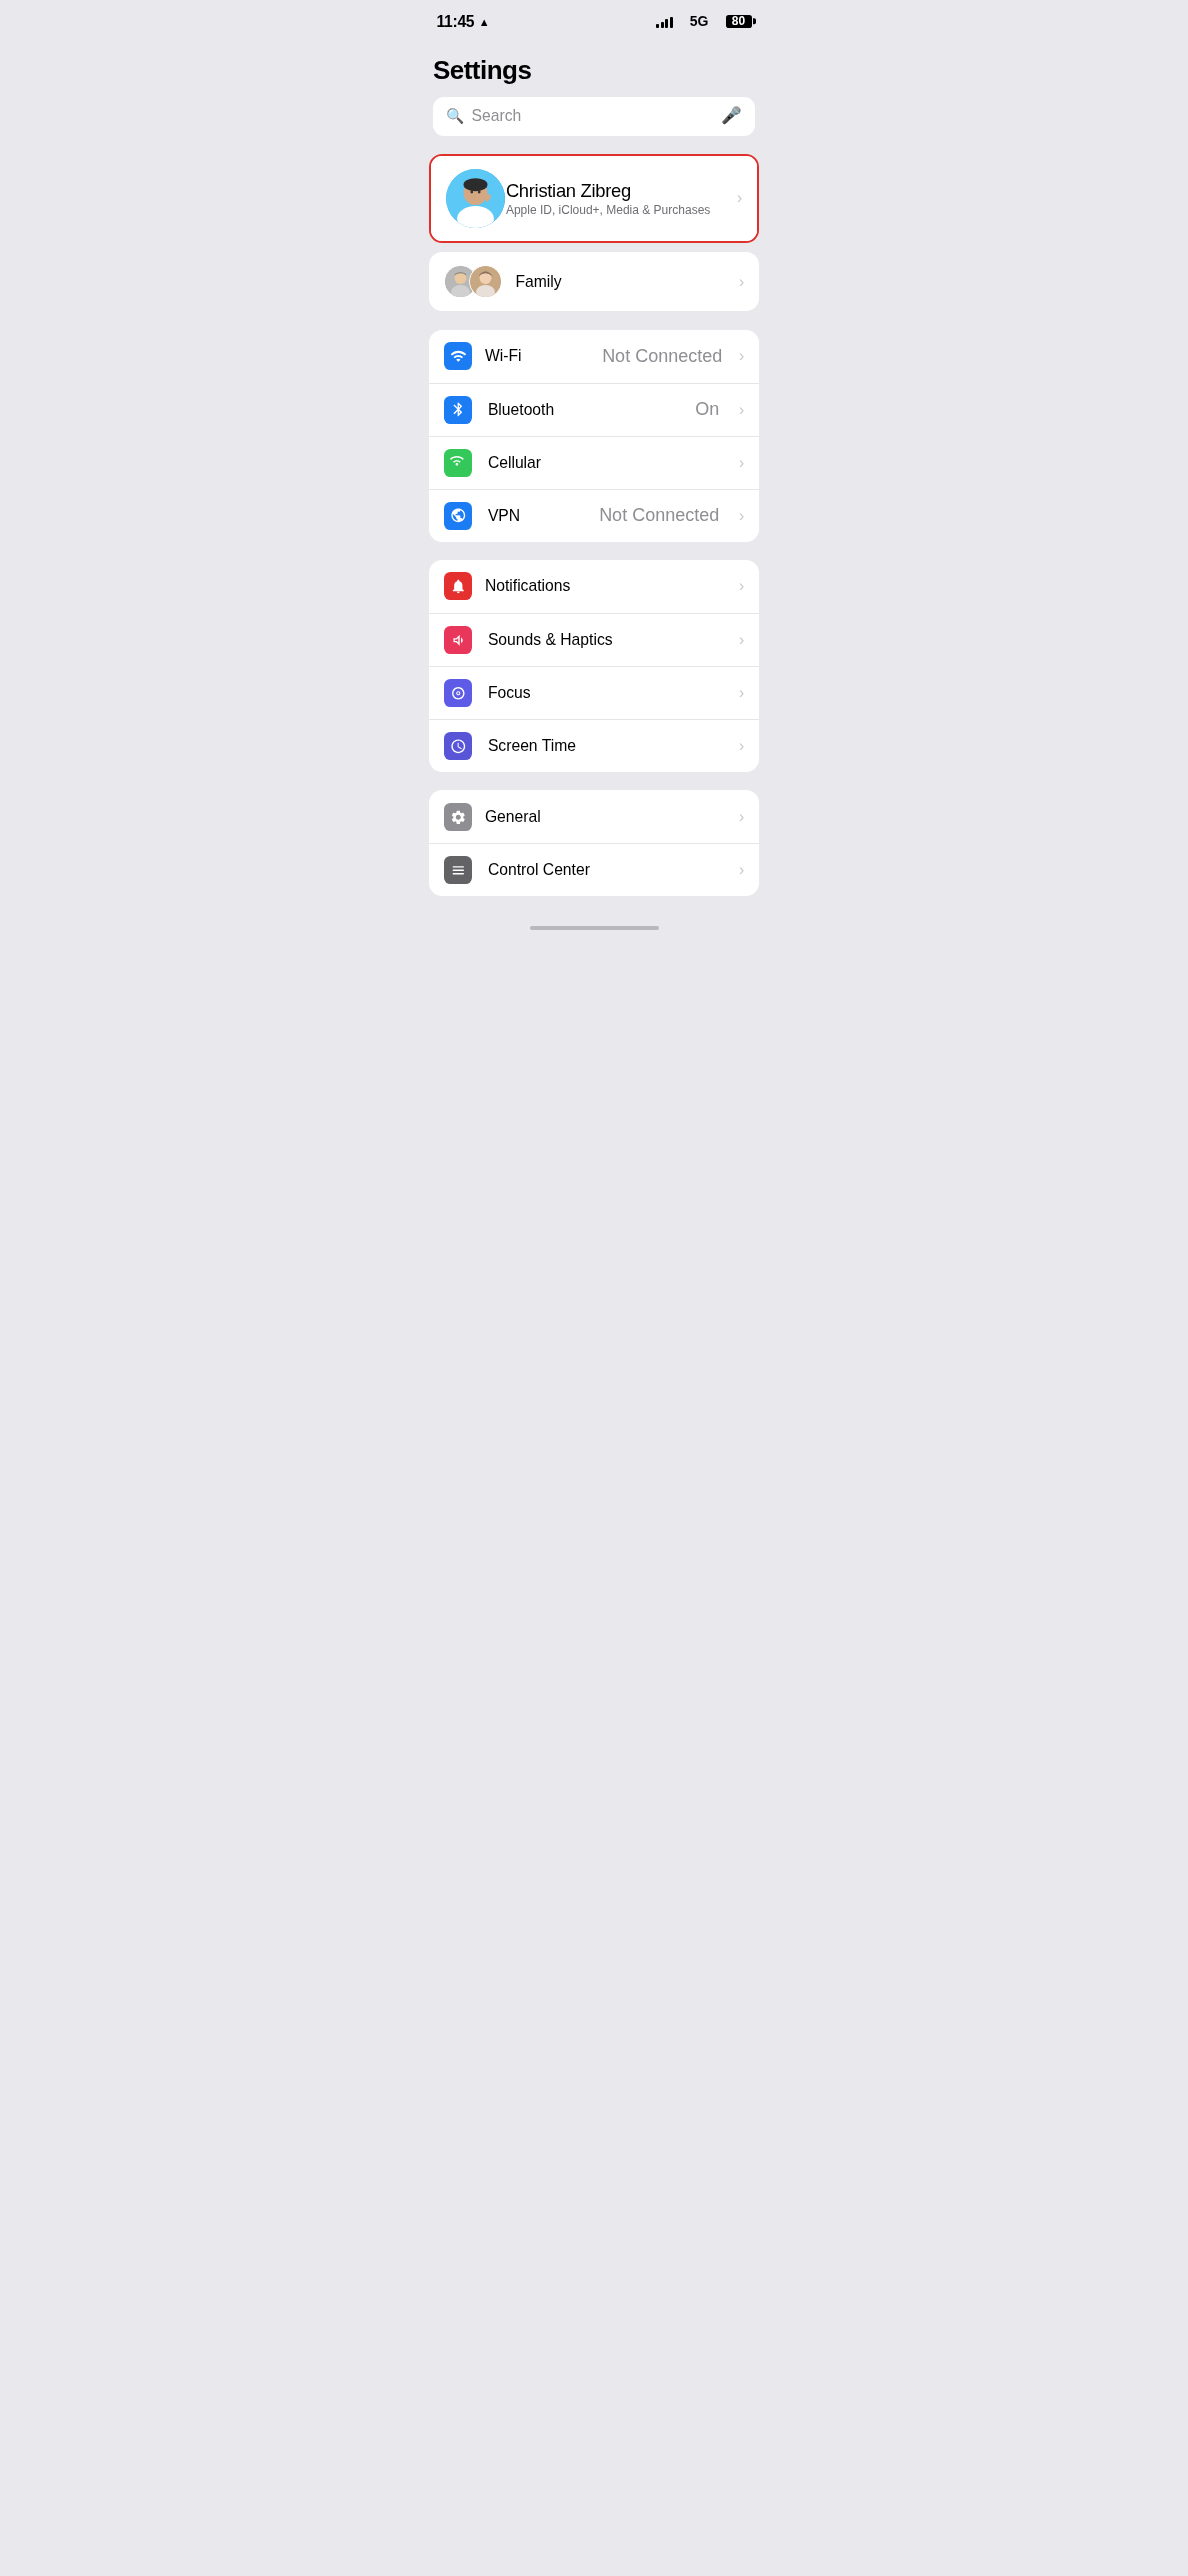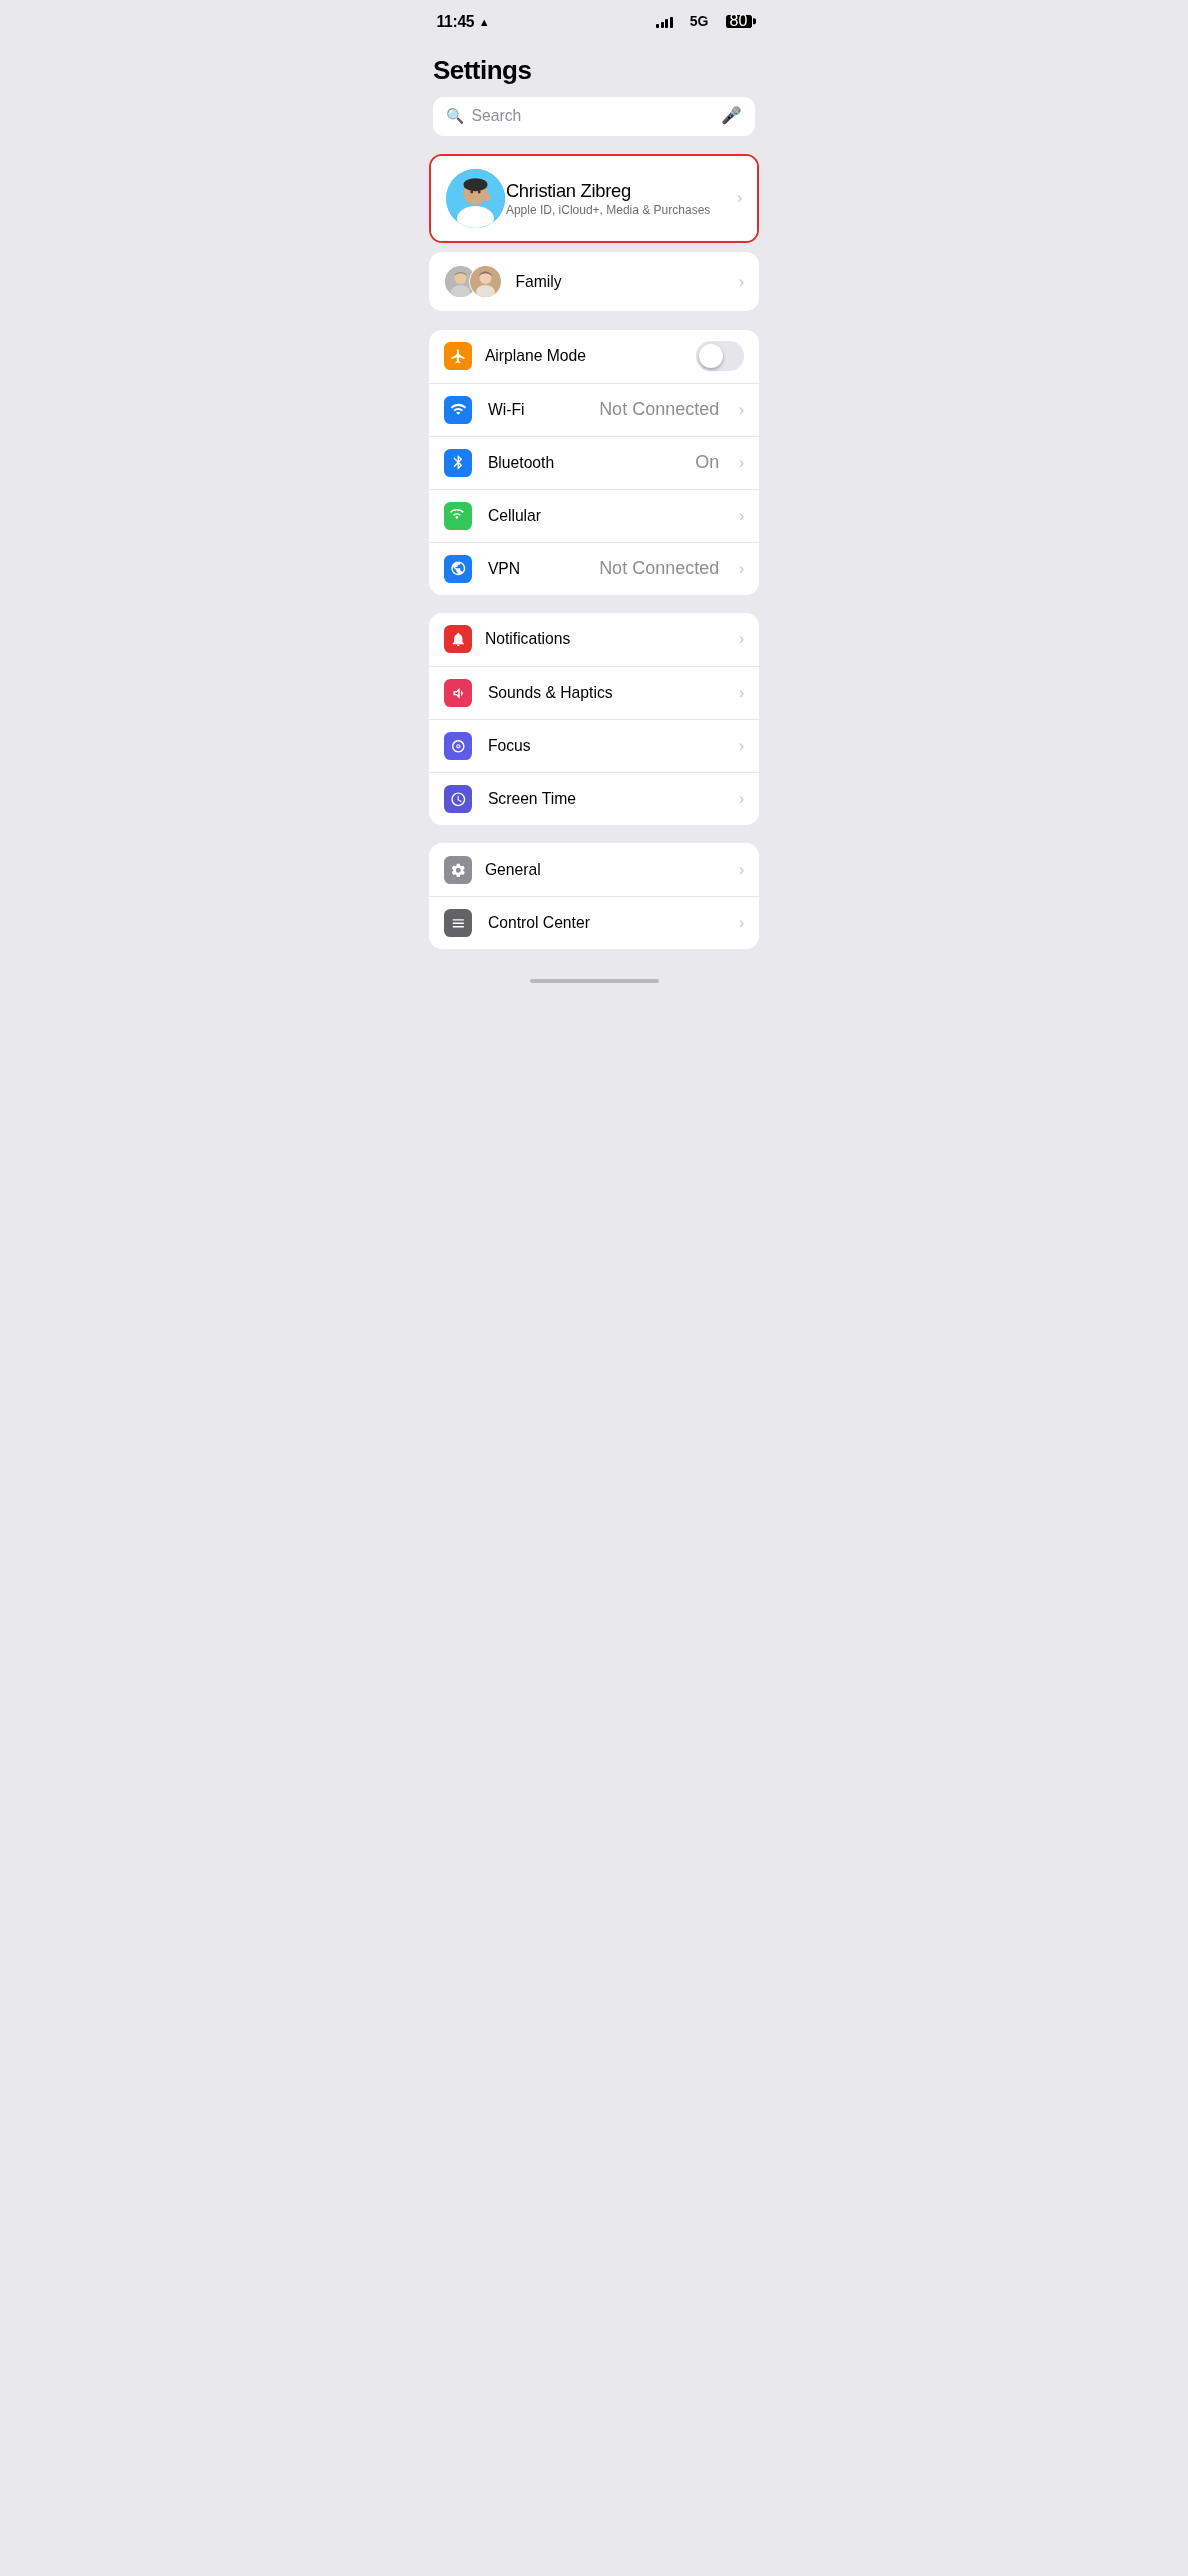--- a/index.html
+++ b/index.html
@@ -76,22 +76,22 @@
       right: -4.6px;
       top: 50%;
       transform: translateY(-50%);
       width: 2.8px;
       height: 5.5px;
       background: #000;
       border-radius: 0 1.8px 1.8px 0;
     }
 
     .battery-percent {
-      font-size: 16px;
-      font-weight: 400;
+      font-size: 12px;
+      font-weight: 700;
       color: #fff;
       z-index: 1;
     }
 
     
     .page-title {
       padding: 9.2px 18.4px 11px 18.4px;
       font-size: 26px;
       font-weight: 700;
       letter-spacing: -0.5px;
@@ -420,29 +420,20 @@
         </div>
       </div>
       <span class="family-label">Family</span>
       <span class="chevron">›</span>
     </div>
   </div>
 </div>
 
 <div class="section">
 
-  <div class="settings-row">
-    <div class="settings-icon icon-orange">
-      <svg width="16.6" height="16.6" viewBox="0 0 24 24" fill="white">
-        <path d="M21 16v-2l-8-5V3.5c0-.83-.67-1.5-1.5-1.5S10 2.67 10 3.5V9l-8 5v2l8-2.5V19l-2 1.5V22l3.5-1 3.5 1v-1.5L13 19v-5.5l8 2.5z"></path>
-      </svg>
-    </div>
-    <span class="settings-label">Airplane Mode</span>
-    <div class="toggle"></div>
-  </div>
 
   <div class="settings-row">
     <div class="settings-icon icon-blue">
       <svg width="16.6" height="16.6" viewBox="0 0 24 24" fill="white">
         <path d="M1 9l2 2c5.1-5.1 13.4-5.1 18.5 0l2-2C16.9 2.3 7.1 2.3 1 9zm8 8l3 3 3-3c-1.7-1.7-4.3-1.7-6 0zm-4-4l2 2c2.8-2.8 7.2-2.8 10 0l2-2C15.1 9.1 8.9 9.1 5 13z"></path>
       </svg>
     </div>
     <span class="settings-label">Wi-Fi</span>
     <span class="settings-value">Not Connected</span>
     <span class="chevron">›</span>

